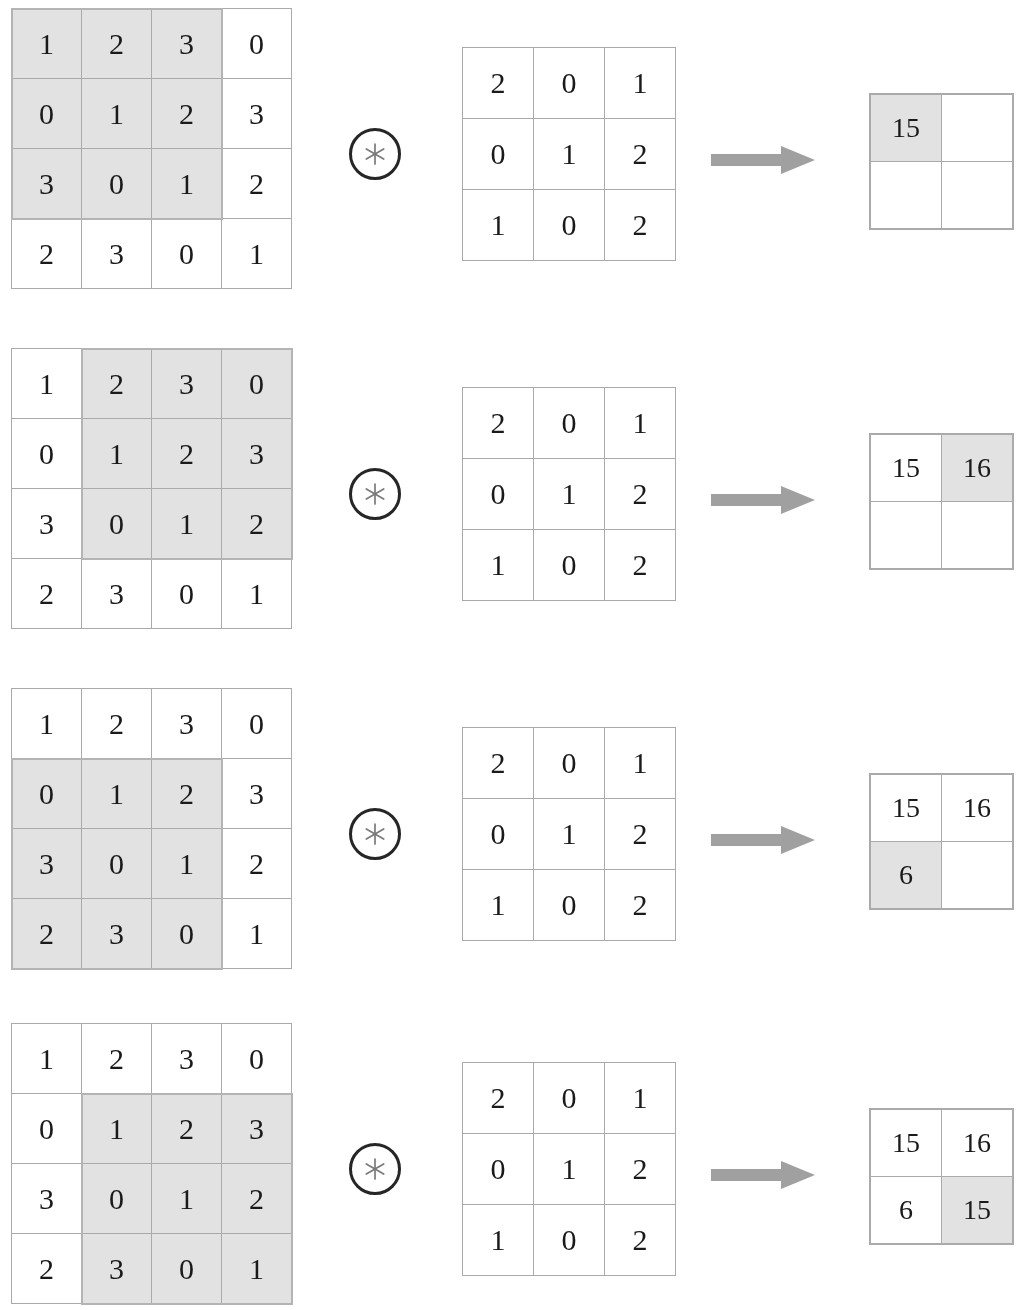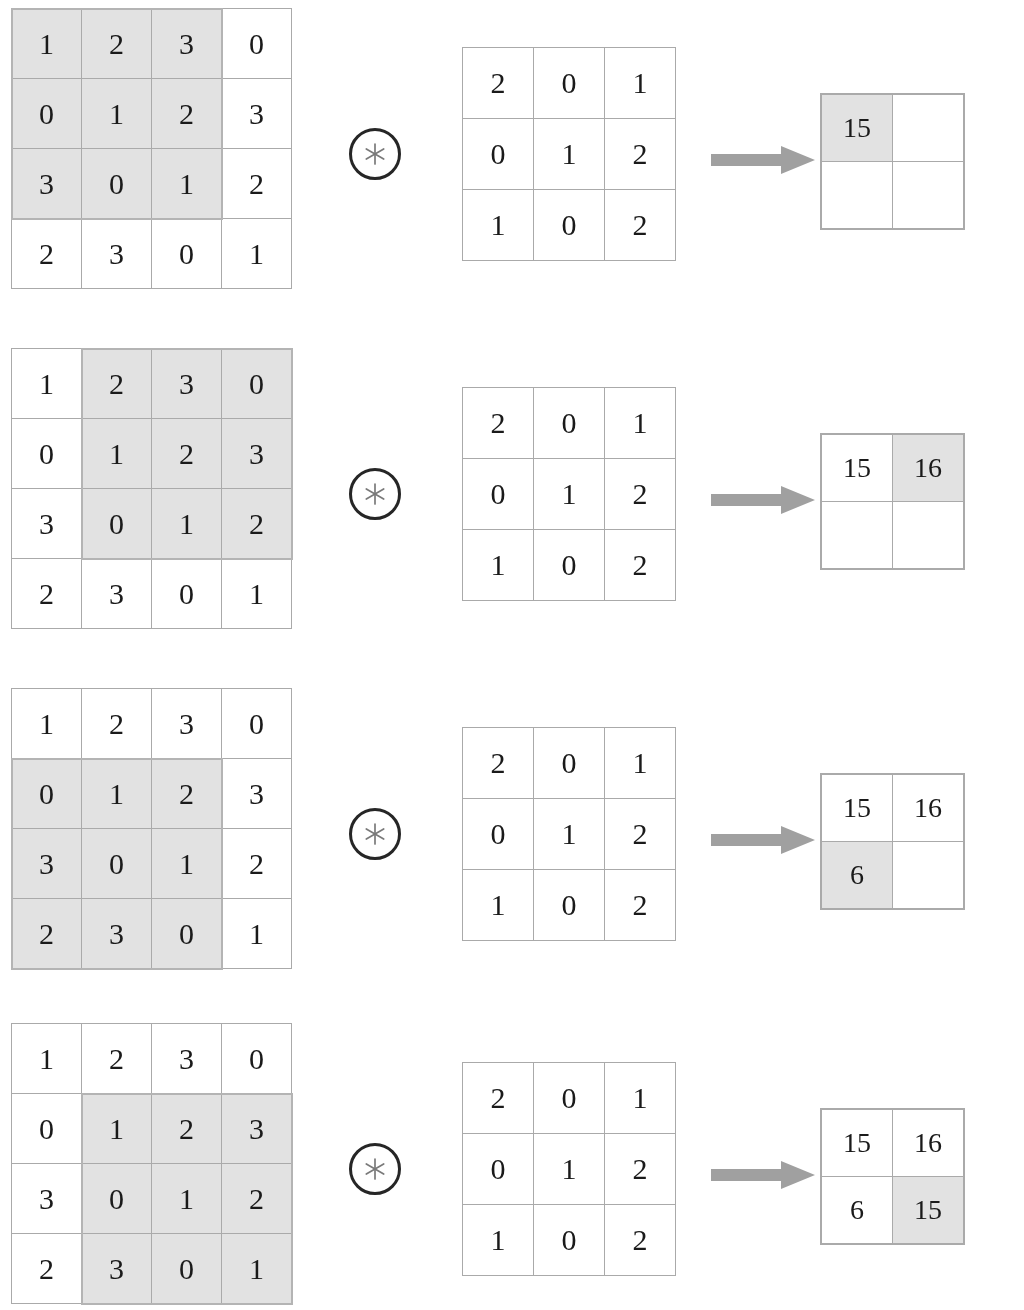--- a/index.html
+++ b/index.html
@@ -66,21 +66,21 @@
     grid-template-columns: repeat(3, 70px);
     grid-template-rows: repeat(3, 70px);
     left: 462px;
   }
   .kernel-matrix .cell { font-size: 30px; }
 
   
   .output-matrix {
     grid-template-columns: repeat(2, 70px);
     grid-template-rows: repeat(2, 66px);
-    left: 820px;
+    left: 869px;
     border: 2px solid #aaaaaa;
   }
   .output-matrix .cell { font-size: 28px; }
 
   
   .op-conv {
     position: absolute;
     left: 349px;
     width: 52px;
     height: 52px;

